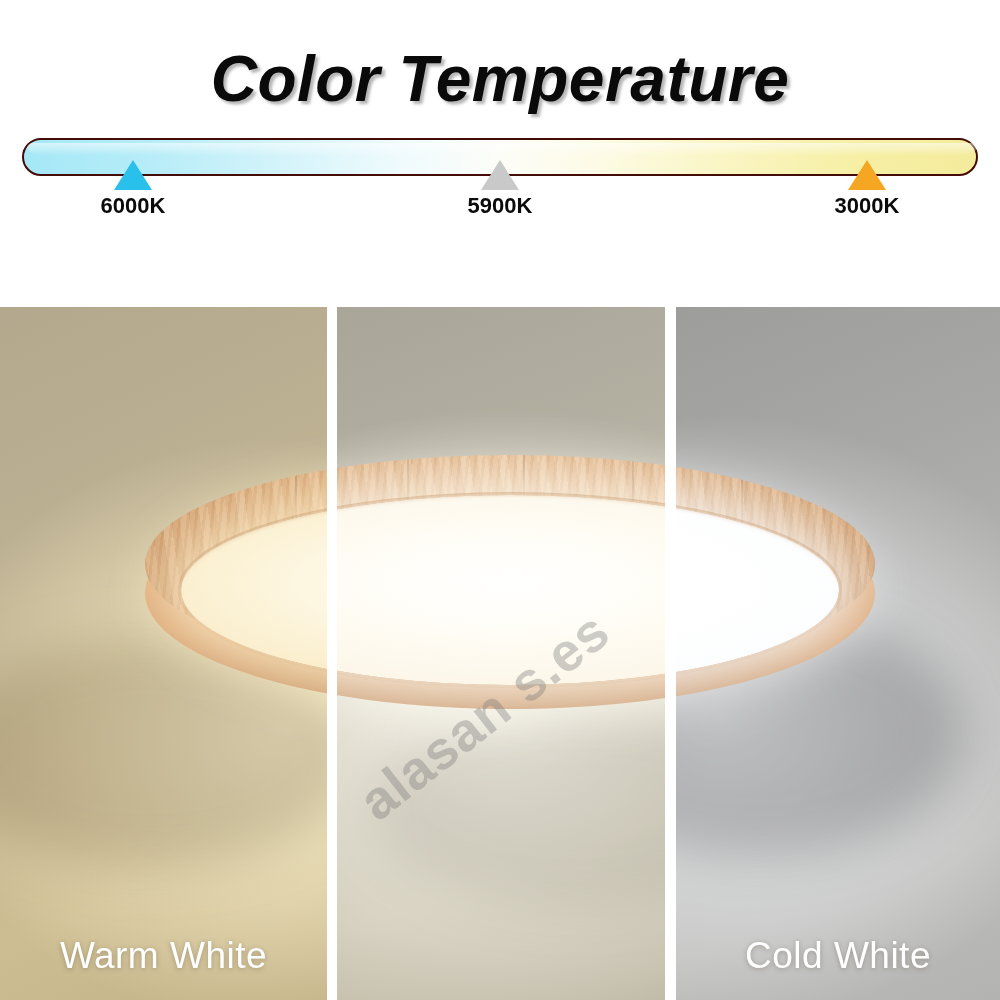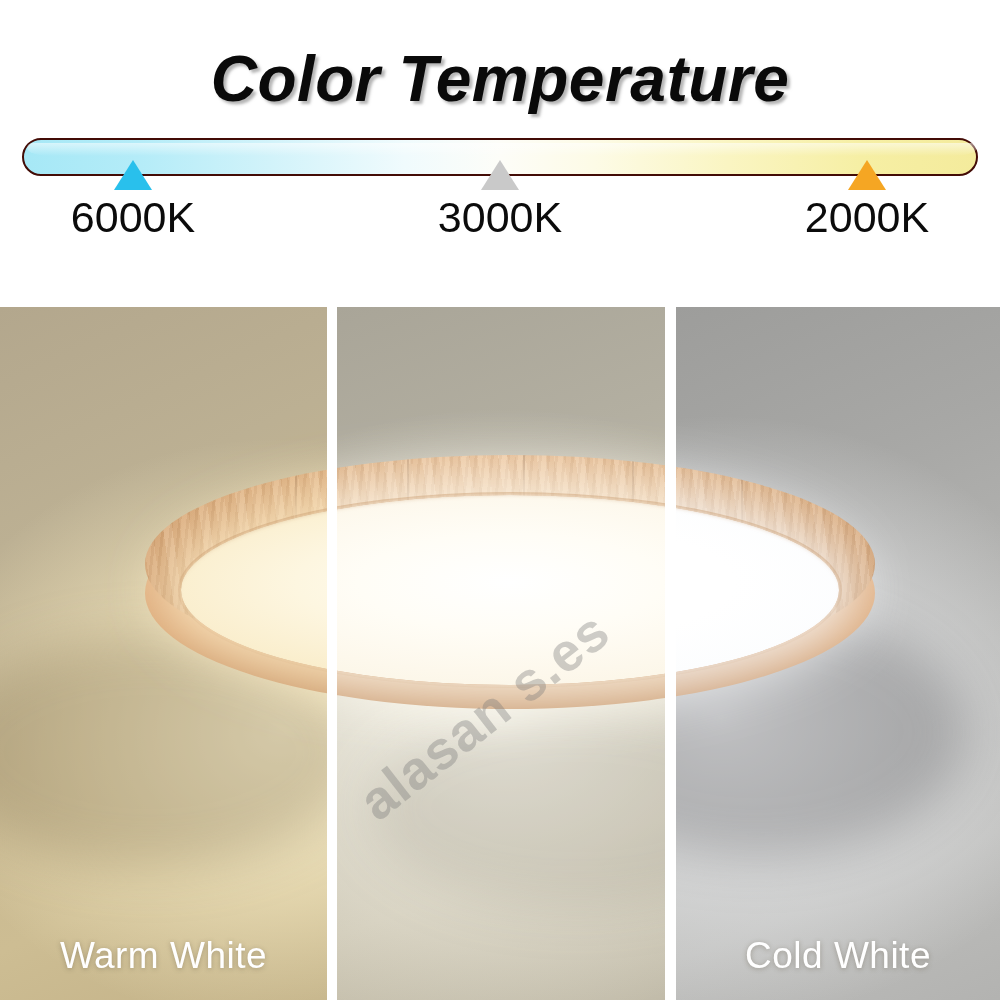--- a/index.html
+++ b/index.html
@@ -45,21 +45,21 @@
     border-right:19px solid transparent;
   }
   #marker-6000{ left:114px; top:160px; border-bottom:30px solid #29c0ec; }
   #marker-4500{ left:481px; top:160px; border-bottom:30px solid #c9c9c9; }
   #marker-3000{ left:848px; top:160px; border-bottom:30px solid #f5a623; }
 
   
   .klabel{
     position:absolute;top:193px;width:220px;text-align:center;
     font-family:"Liberation Sans Narrow","Liberation Sans",sans-serif;
-    font-size:43px;font-weight:normal;color:#0b0b0b;
+    font-size:22px;font-weight:bold;color:#0b0b0b;
     letter-spacing:0px;white-space:nowrap;
   }
   #klabel-6000{left:23px;}
   #klabel-4500{left:390px;}
   #klabel-3000{left:757px;}
 
   
   #photos{position:absolute;left:0;top:292px;width:1000px;height:708px;
           background:#ffffff;}
   .panel{position:absolute;top:15px;height:708px;overflow:hidden;}
@@ -185,22 +185,22 @@
     <div id="bar" style="border-color: rgb(67, 12, 6);">
       <div id="bar-gloss"></div>
     </div>
   </div>
 
   <div class="marker" id="marker-6000" style="border-bottom-color: rgb(41, 192, 236); left: 113.896px;"></div>
   <div class="marker" id="marker-4500" style="border-bottom-color: rgb(201, 201, 201); left: 481px;"></div>
   <div class="marker" id="marker-3000" style="border-bottom-color: rgb(245, 166, 35); left: 848.104px;"></div>
 
   <div class="klabel" id="klabel-6000">6000K</div>
-  <div class="klabel" id="klabel-4500">3000K</div>
-  <div class="klabel" id="klabel-3000">2000K</div>
+  <div class="klabel" id="klabel-4500">5900K</div>
+  <div class="klabel" id="klabel-3000">3000K</div>
 
   <div id="photos">
 
     <div class="panel" id="panel-warm">
       <div class="wall"></div>
       <div class="cast" id="cast-warm"></div>
       <div class="lamp">
         <div class="lamp-body">
           <div class="rim-side"></div>
           <div class="rim-top"></div>

